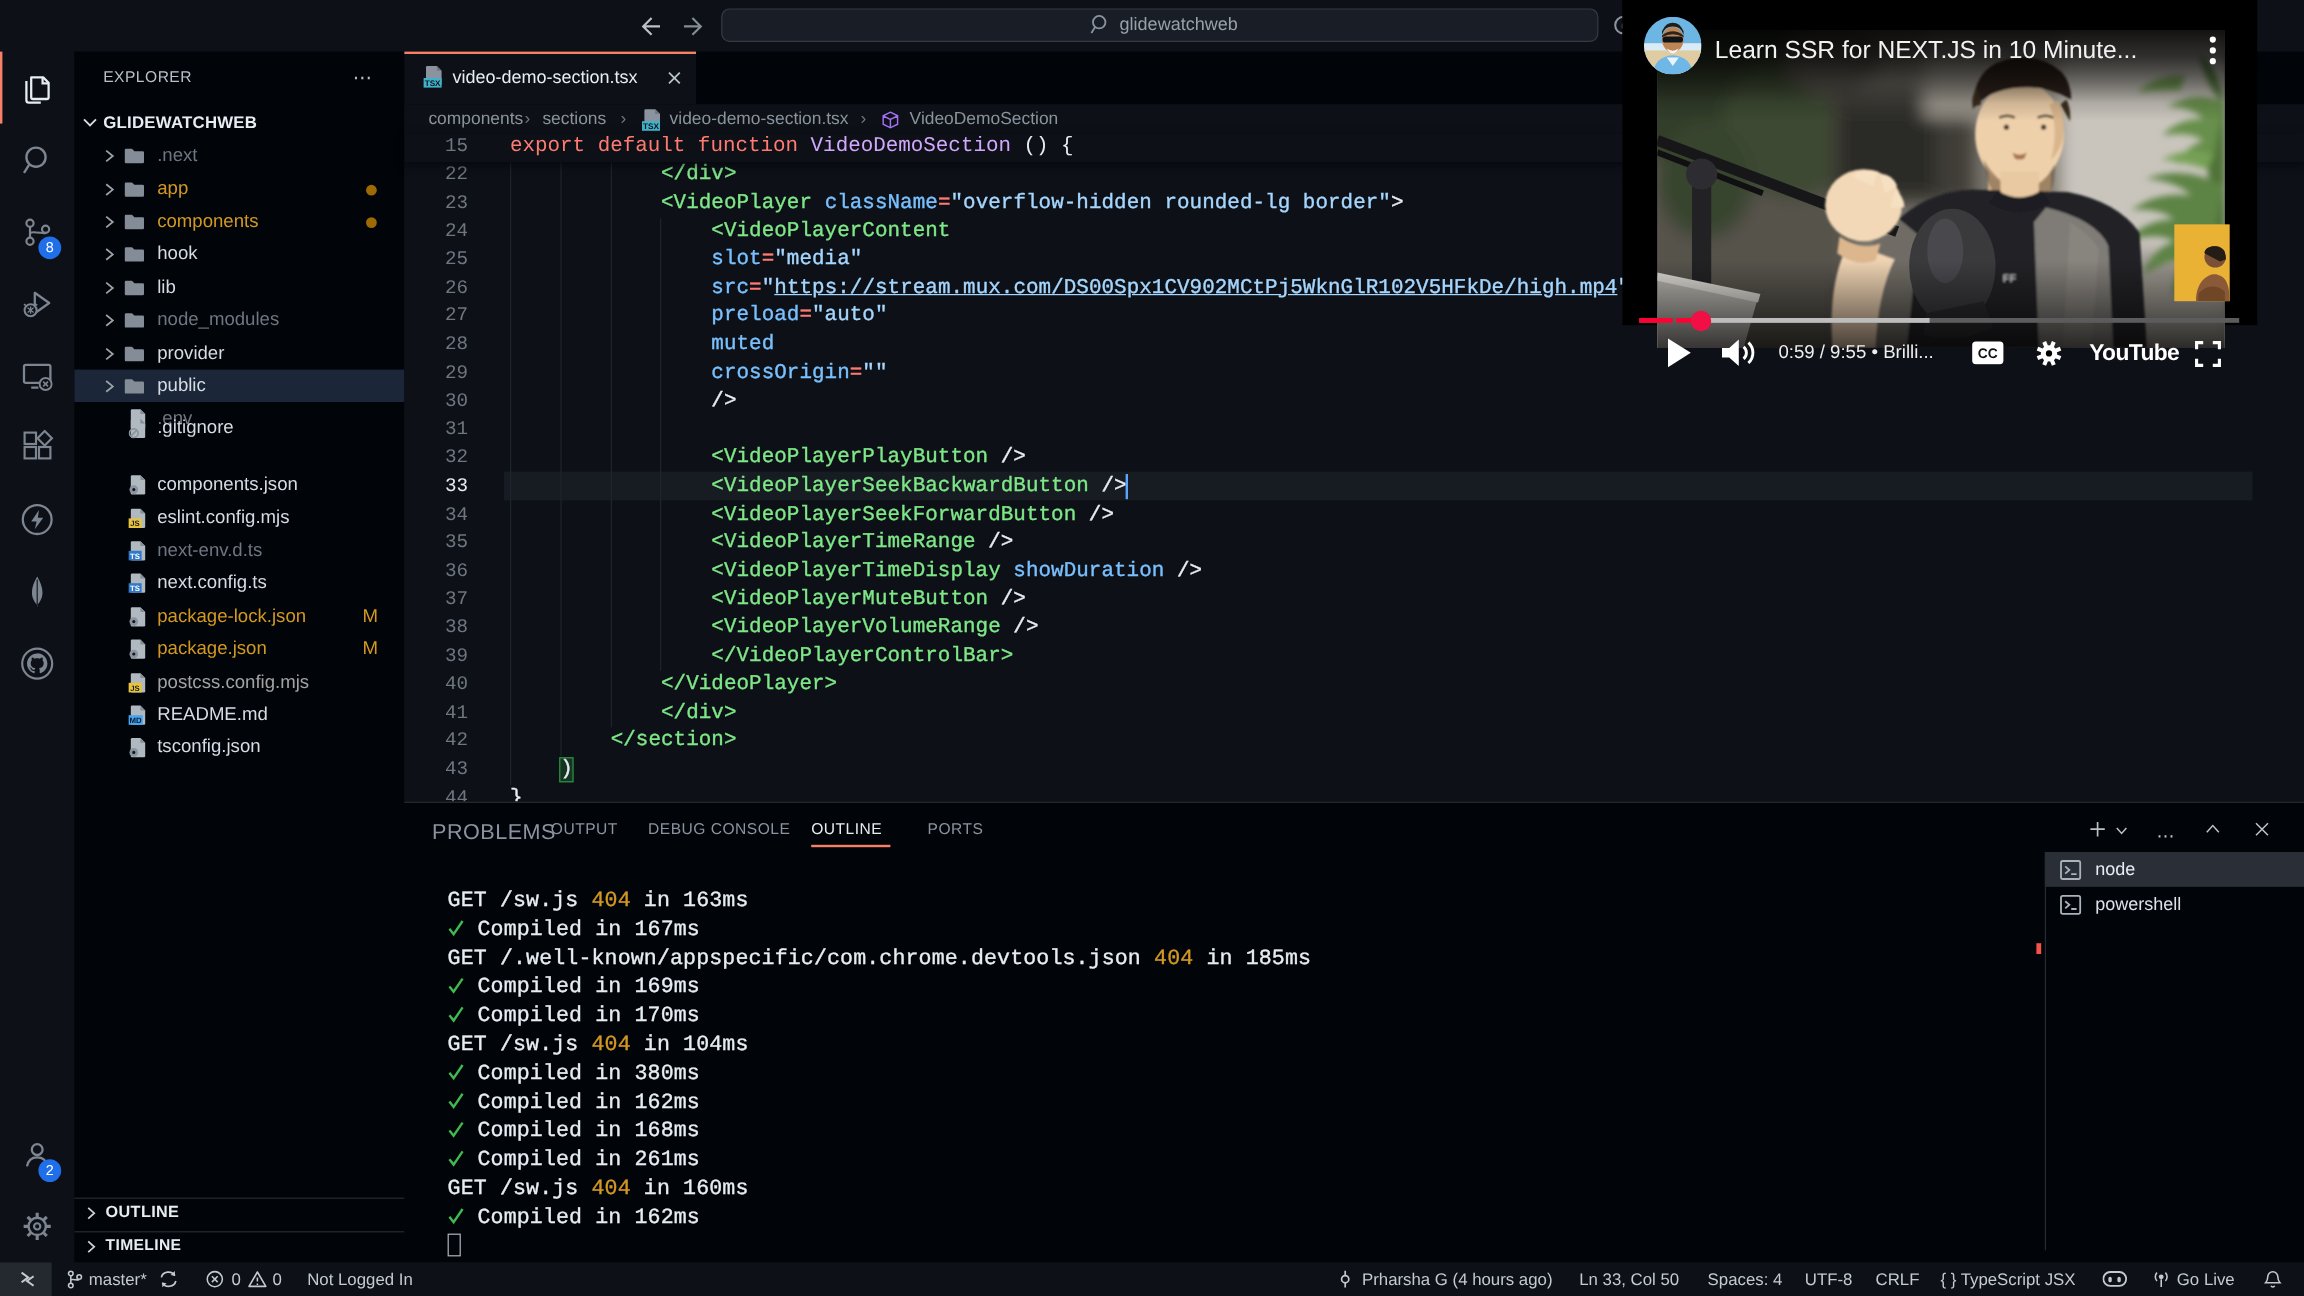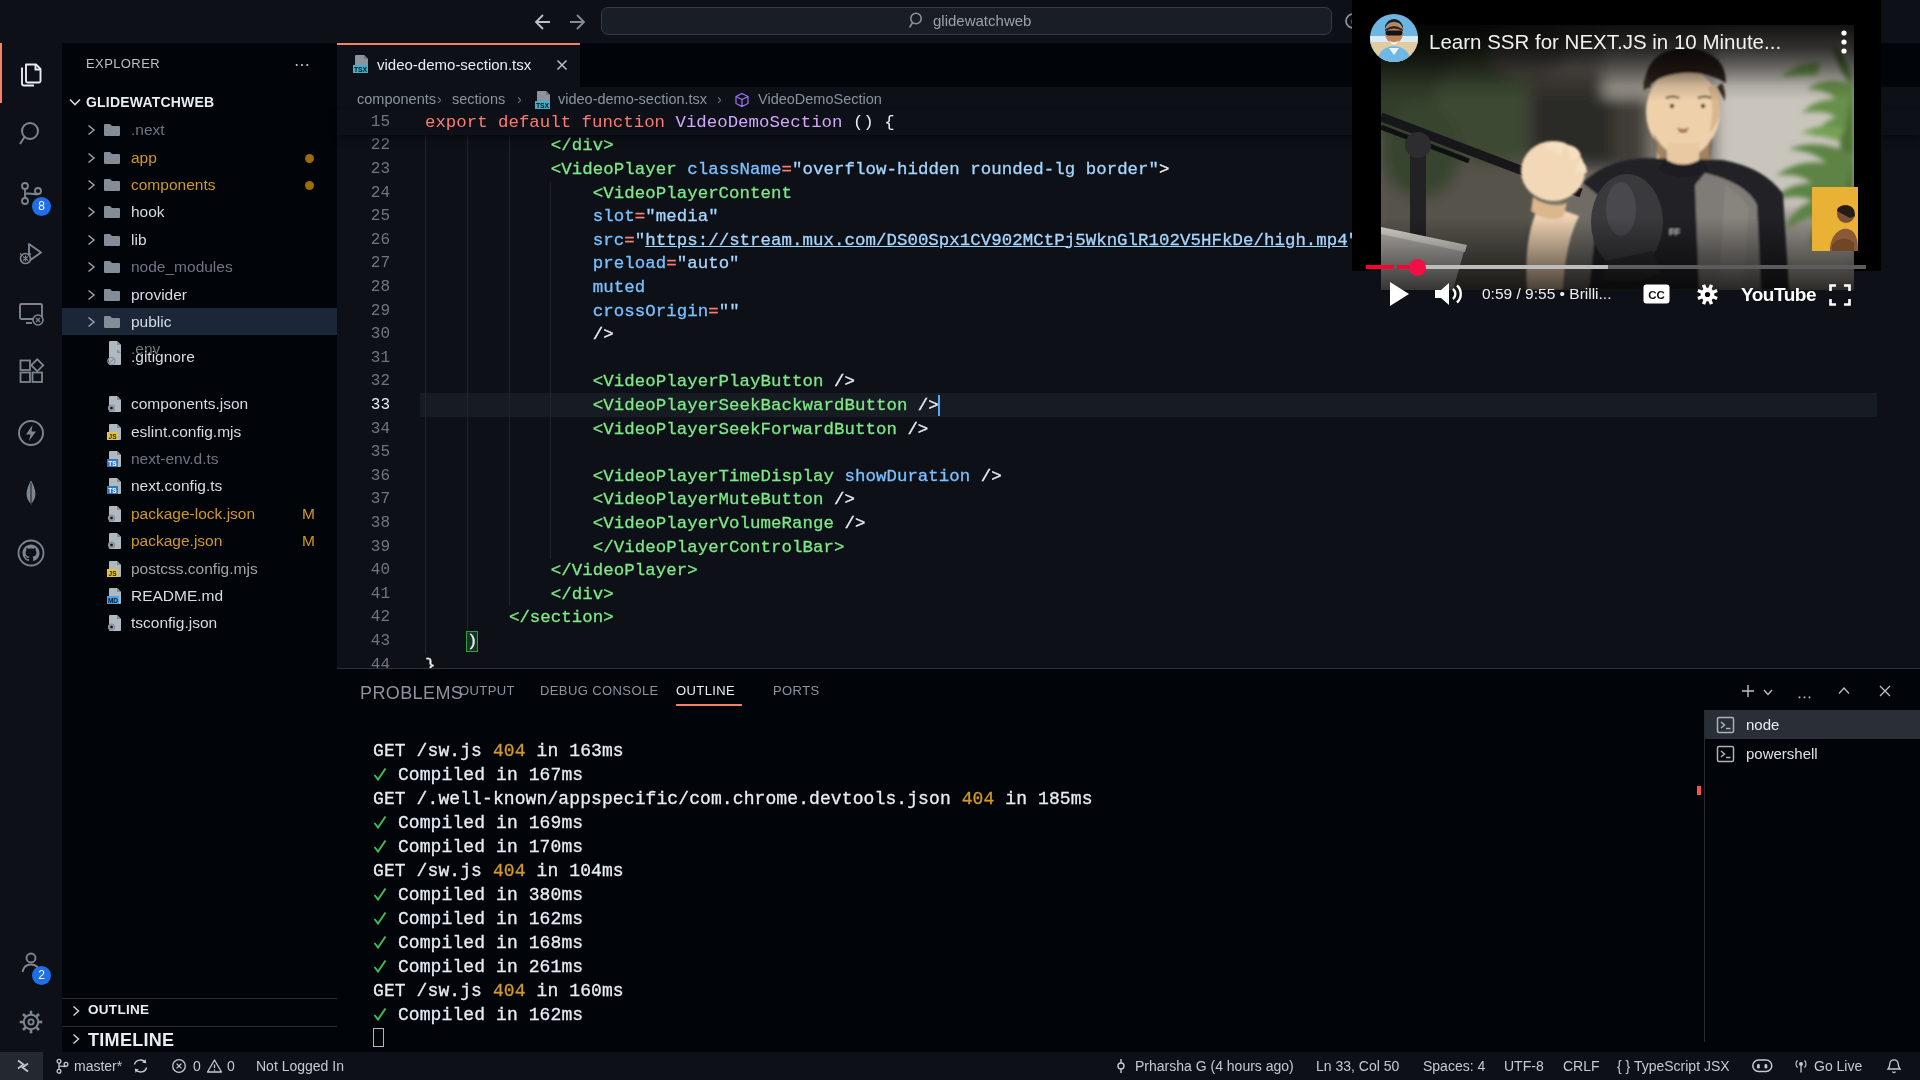--- a/index.html
+++ b/index.html
@@ -386,21 +386,21 @@
       <path d="M3.5 1.5 L8.5 6 L3.5 10.5" stroke="#c9d1d9" stroke-width="1.5" fill="none"></path>
     </svg>
   </div>
 <div class="ab" style="left:88px;top:1002px;font-size:13.5px;font-weight:bold;color:#e6edf3;letter-spacing:0.3px">OUTLINE</div>
 <div class="ab" style="left:62px;top:1026px;width:275px;height:1px;background:#262c34"></div>
 <div class="ab" style="left:70px;top:1033px">
     <svg width="12" height="12" viewBox="0 0 12 12">
       <path d="M3.5 1.5 L8.5 6 L3.5 10.5" stroke="#c9d1d9" stroke-width="1.5" fill="none"></path>
     </svg>
   </div>
-<div class="ab" style="left:88px;top:1030px;font-size:18px;font-weight:bold;color:#e6edf3;letter-spacing:0.3px">TIMELINE</div>
+<div class="ab" style="left:88px;top:1030px;font-size:13px;font-weight:bold;color:#e6edf3;letter-spacing:0.3px">TIMELINE</div>
 
 <div class="ab" style="left:337px;top:43px;width:1583px;height:44px;background:#010409"></div>
 
 <div class="ab" style="left:337px;top:43px;width:243px;height:44px;background:#0d1117"></div>
 <div class="ab" style="left:337px;top:43px;width:243px;height:2px;background:#f78166"></div>
 <div class="ab" style="left:352px;top:54px">
     <svg width="19" height="20" viewBox="0 0 19 20">
       <path d="M4 1 h8 l4 4 v11 a1 1 0 0 1 -1 1 H4 a1 1 0 0 1 -1 -1 V2 a1 1 0 0 1 1 -1 Z" fill="#8b949e"></path>
       <path d="M12 1 v4 h4 Z" fill="#6e7681"></path>
       <rect x="1" y="11" width="15" height="8" fill="#41b1c9"></rect>
@@ -460,20 +460,21 @@
 <div class="ln" style="left:-1px;top:188.60000000000002px">29</div>
 <div class="cl" style="top:212.20000000000002px"><span class="w">                </span><span class="w">/&gt;</span></div>
 <div class="ln" style="left:-1px;top:212.20000000000002px">30</div>
 <div class="ln" style="left:-1px;top:235.8px">31</div>
 <div class="cl" style="top:259.4px"><span class="w">                </span><span class="t">&lt;VideoPlayerPlayButton</span><span class="w"> /&gt;</span></div>
 <div class="ln" style="left:-1px;top:259.4px">32</div>
 <div class="cl" style="top:283.0px"><span class="w">                </span><span class="t">&lt;VideoPlayerSeekBackwardButton</span><span class="w"> /&gt;</span></div>
 <div class="ln" style="left:-1px;top:283.0px;color:#e6edf3">33</div>
 <div class="cl" style="top:306.6px"><span class="w">                </span><span class="t">&lt;VideoPlayerSeekForwardButton</span><span class="w"> /&gt;</span></div>
 <div class="ln" style="left:-1px;top:306.6px">34</div>
+<div class="cl" style="top:330.2px"><span class="w">                </span><span class="t">&lt;VideoPlayerTimeRange</span><span class="w"> /&gt;</span></div>
 <div class="ln" style="left:-1px;top:330.2px">35</div>
 <div class="cl" style="top:353.8px"><span class="w">                </span><span class="t">&lt;VideoPlayerTimeDisplay</span><span class="w"> </span><span class="a">showDuration</span><span class="w"> /&gt;</span></div>
 <div class="ln" style="left:-1px;top:353.8px">36</div>
 <div class="cl" style="top:377.4px"><span class="w">                </span><span class="t">&lt;VideoPlayerMuteButton</span><span class="w"> /&gt;</span></div>
 <div class="ln" style="left:-1px;top:377.4px">37</div>
 <div class="cl" style="top:401.0px"><span class="w">                </span><span class="t">&lt;VideoPlayerVolumeRange</span><span class="w"> /&gt;</span></div>
 <div class="ln" style="left:-1px;top:401.0px">38</div>
 <div class="cl" style="top:424.6px"><span class="w">                </span><span class="t">&lt;/VideoPlayerControlBar&gt;</span></div>
 <div class="ln" style="left:-1px;top:424.6px">39</div>
 <div class="cl" style="top:448.2px"><span class="w">            </span><span class="t">&lt;/VideoPlayer&gt;</span></div>

